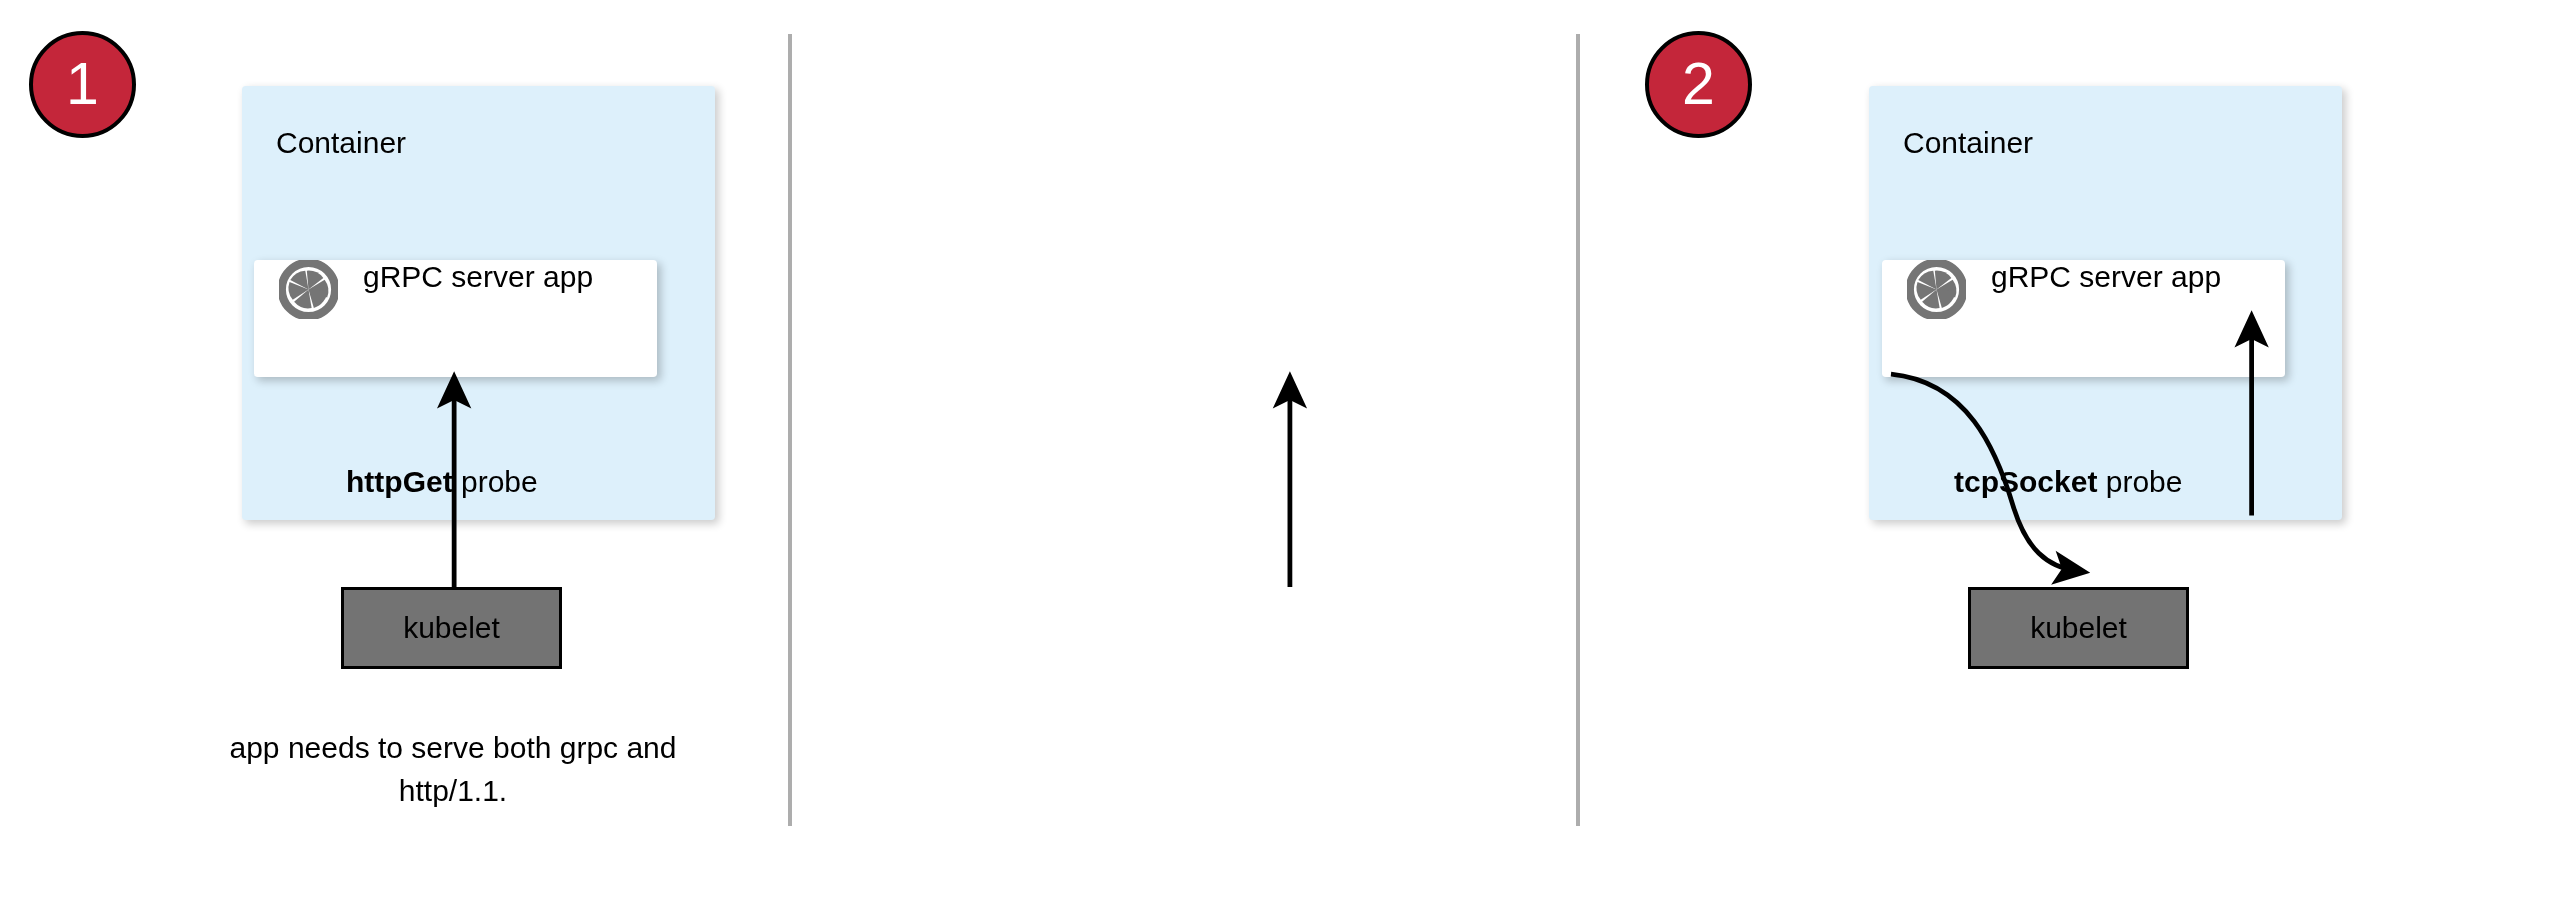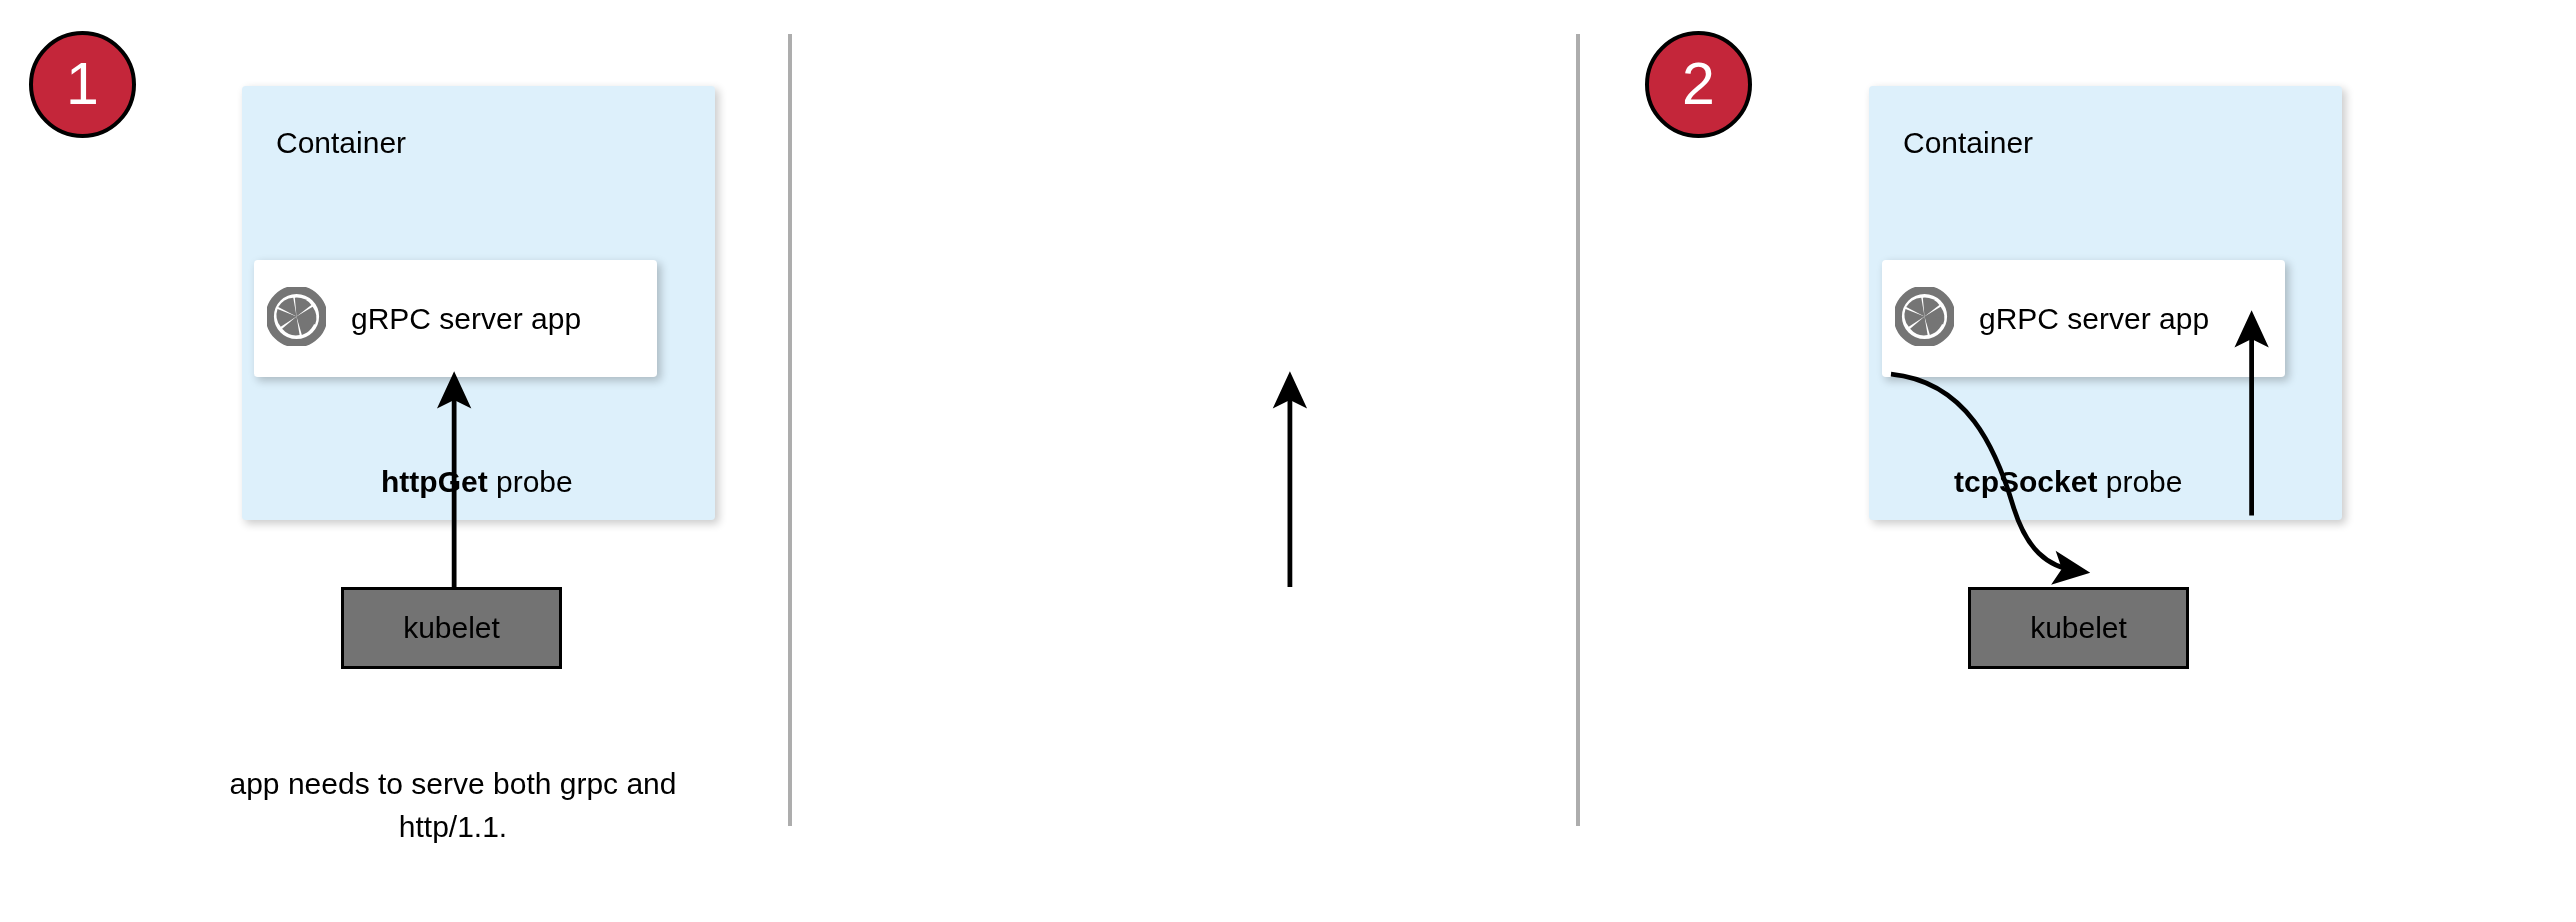--- a/index.html
+++ b/index.html
@@ -79,23 +79,23 @@
     white-space: nowrap;
   }
 
   
   .app-card {
     position: absolute;
     background: #ffffff;
     border-radius: 3.8px;
     box-shadow: 3.8px 3.8px 8.6px rgba(0,0,0,0.22);
     display: flex;
-    align-items: center;
+    align-items: flex-start;
     box-sizing: border-box;
-    padding-left: 13px;
+    padding-left: 25px;
   }
   .app-card.a1 { left: 254px;  top: 260px; width: 403px; height: 117px; }
   .app-card.a2 { left: 1090px; top: 260px; width: 403px; height: 117px; }
 
   .app-card .app-label {
     font-size: 30px;
     margin-left: 25px;
     white-space: nowrap;
   }
   .grpc-icon { flex: 0 0 auto; display: block; }
@@ -115,40 +115,40 @@
   .kubelet-box.k2 { left: 1176px; top: 587px; width: 221px; height: 82px; }
 
   
   .probe-label {
     position: absolute;
     font-size: 30px;
     white-space: nowrap;
     background: transparent;
   }
   .probe-label b { font-weight: bold; }
-  .probe-label.pl1 { left: 346px;  top: 465px; margin-left: 35px; }
+  .probe-label.pl1 { left: 346px;  top: 465px; }
   .probe-label.pl2 { left: 1162px; top: 465px; }
 
   
   .arrows {
     position: absolute;
     left: 0; top: 0;
     width: 2576px; height: 923px;
     pointer-events: none;
   }
 
   
   .caption {
     position: absolute;
     text-align: center;
     font-size: 30px;
     line-height: 1.42;
     color: #000000;
   }
-  .caption.cap1 { left: 205px;  top: 727px; width: 496px; margin-top: 36px; }
+  .caption.cap1 { left: 205px;  top: 727px; width: 496px; }
   .caption.cap2 { left: 1035px; top: 727px; width: 496px; }
 </style>
 </head>
 <body>
 
 <div id="stage">
 
   <div class="divider d1"></div>
   <div class="divider d2"></div>
 

